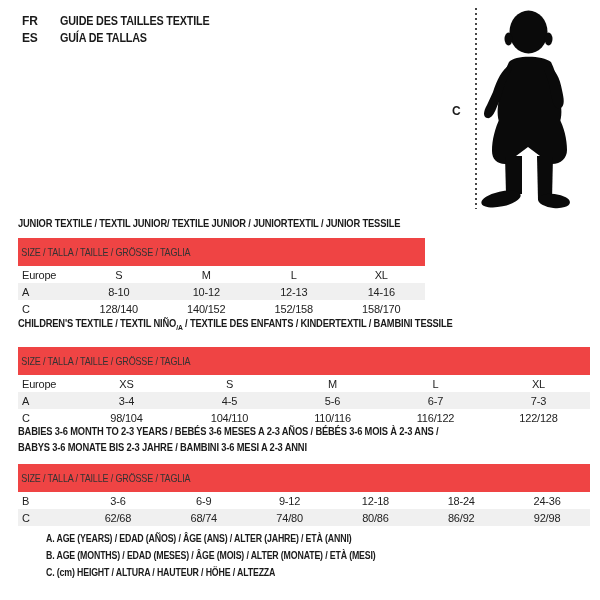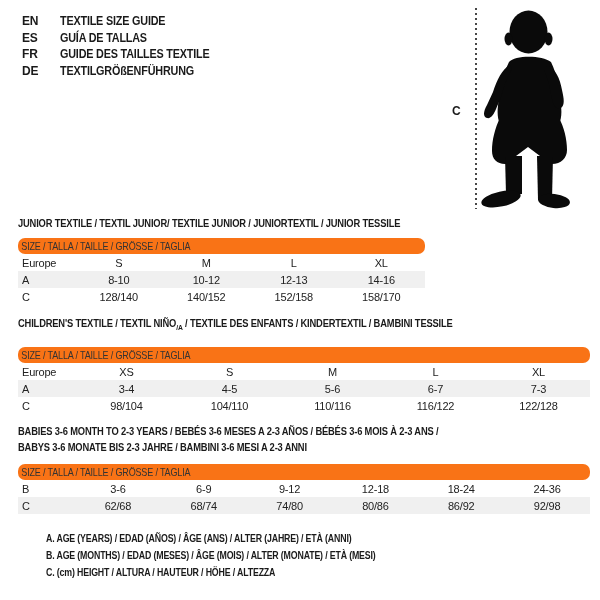--- a/index.html
+++ b/index.html
@@ -21,52 +21,44 @@
   .figure-svg{left:440px;top:0;}
   .c-label{left:452px;top:104px;font-size:12px;font-weight:bold;}
 
   
   .tbl-title{font-size:11px;font-weight:bold;letter-spacing:-.2px;white-space:nowrap;
     transform:scaleX(.85);transform-origin:0 50%;}
   .tbl-title sub{font-size:8px;}
 
   
   .size-table{left:18px;}
-  .bar{background:#f97316;height:16px;display:flex;align-items:center;border-radius:7px;}
+  .bar{background:#ef4444;height:28px;display:flex;align-items:center;}
   .bar-label{font-size:11px;color:#333;padding-left:4px;letter-spacing:-.2px;
     transform:scaleX(.82);transform-origin:0 50%;white-space:nowrap;}
   .trow{display:flex;height:17px;align-items:center;font-size:11px;color:#222;}
   .trow.stripe{background:#f0f0f0;}
   .c0{width:57px;padding-left:4px;box-sizing:border-box;letter-spacing:-.2px;}
   .cv{flex:1;text-align:center;letter-spacing:-.2px;}
 
   
   .footnotes{left:18px;top:532px;margin-left:28px;}
   .footnote{font-size:11px;font-weight:bold;height:17px;letter-spacing:-.2px;
     transform:scaleX(.8);transform-origin:0 50%;white-space:nowrap;}
 </style>
 </head>
 <body>
 
 <div class="abs lang-list">
   <div class="lang-row">
-    <span class="lang-code">EN</span>
-    <span class="lang-title">TEXTILE SIZE GUIDE</span>
+    <span class="lang-code">FR</span>
+    <span class="lang-title">GUIDE DES TAILLES TEXTILE</span>
   </div>
   <div class="lang-row">
     <span class="lang-code">ES</span>
     <span class="lang-title">GUÍA DE TALLAS</span>
-  </div>
-  <div class="lang-row">
-    <span class="lang-code">FR</span>
-    <span class="lang-title">GUIDE DES TAILLES TEXTILE</span>
-  </div>
-  <div class="lang-row">
-    <span class="lang-code">DE</span>
-    <span class="lang-title">TEXTILGRÖßENFÜHRUNG</span>
   </div>
 </div>
 
 <div class="abs c-label">C</div>
 <svg class="abs figure-svg" width="160" height="215" viewBox="440 0 160 215" aria-hidden="true">
   <line x1="476" y1="8" x2="476" y2="209" stroke="#333" stroke-width="1.8" stroke-dasharray="2 3"></line>
   <g fill="#0a0a0a">
     <ellipse cx="528.5" cy="32" rx="19" ry="21.5"></ellipse>
     <ellipse cx="508.5" cy="39" rx="4" ry="6.5"></ellipse>
     <ellipse cx="548.5" cy="39" rx="4" ry="6.5"></ellipse>

